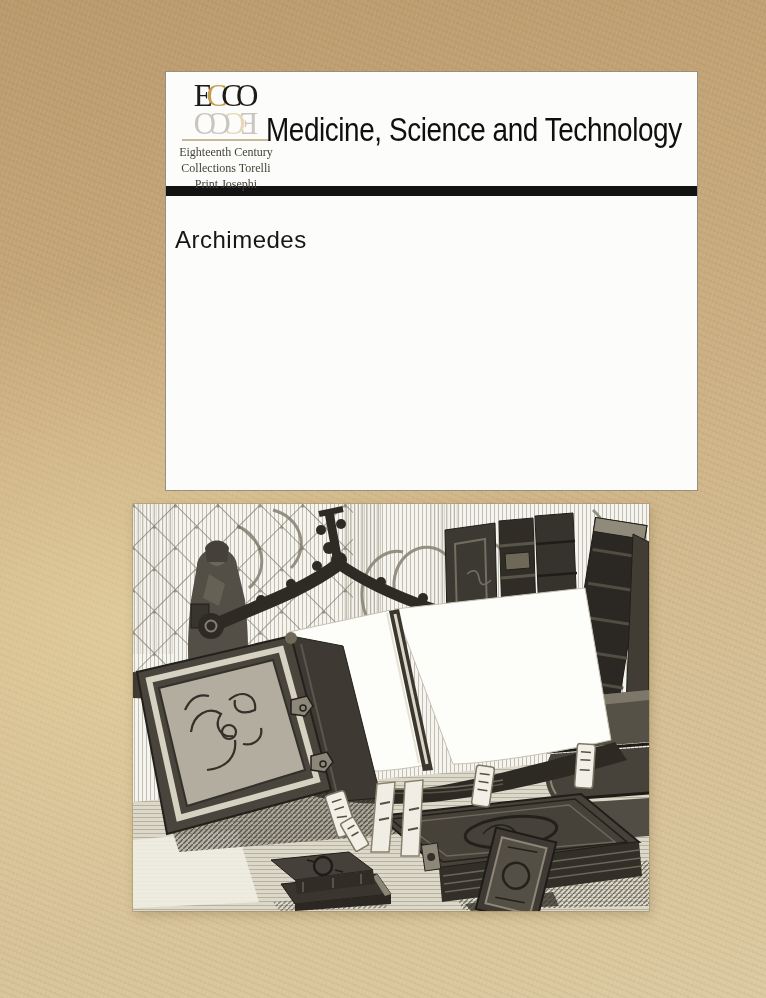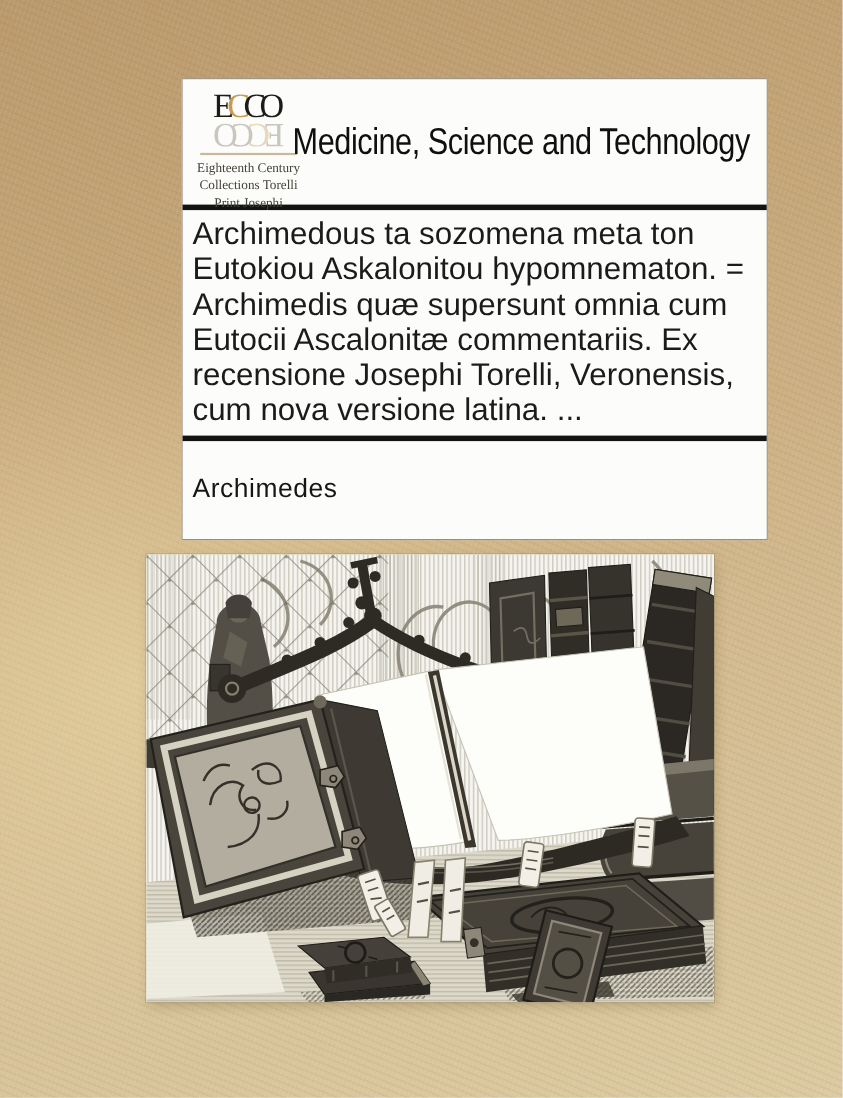--- a/index.html
+++ b/index.html
@@ -65,21 +65,20 @@
         <span class="logo-word"><span>E</span><span class="gold">C</span><span>C</span><span>O</span></span>
         <span class="logo-word logo-mirror"><span>E</span><span class="gold">C</span><span>C</span><span>O</span></span>
         <div class="logo-rule"></div>
         <div class="logo-tagline">Eighteenth Century</div>
         <div class="logo-tagline">Collections Torelli</div>
         <div class="logo-tagline">Print Josephi</div>
       </div>
       <div class="category">Medicine, Science and Technology</div>
     </div>
     <div class="rule"></div>
-    <div class="title-block">Archimedous ta sozomena meta ton Eutokiou Askalonitou hypomnematon. = Archimedis quæ supersunt omnia cum Eutocii Ascalonitæ commentariis. Ex recensione Josephi Torelli, Veronensis, cum nova versione latina. ...</div>
     <div class="rule"></div>
     <div class="author-block">Archimedes</div>
   </div>
 
   <div class="engraving">
     <svg viewBox="0 0 516 407">
       <defs>
         <pattern id="pv" width="4" height="4" patternUnits="userSpaceOnUse">
             <path d="M1.5,0V4" stroke="#c2beb1" stroke-width="1"></path>
           </pattern>

